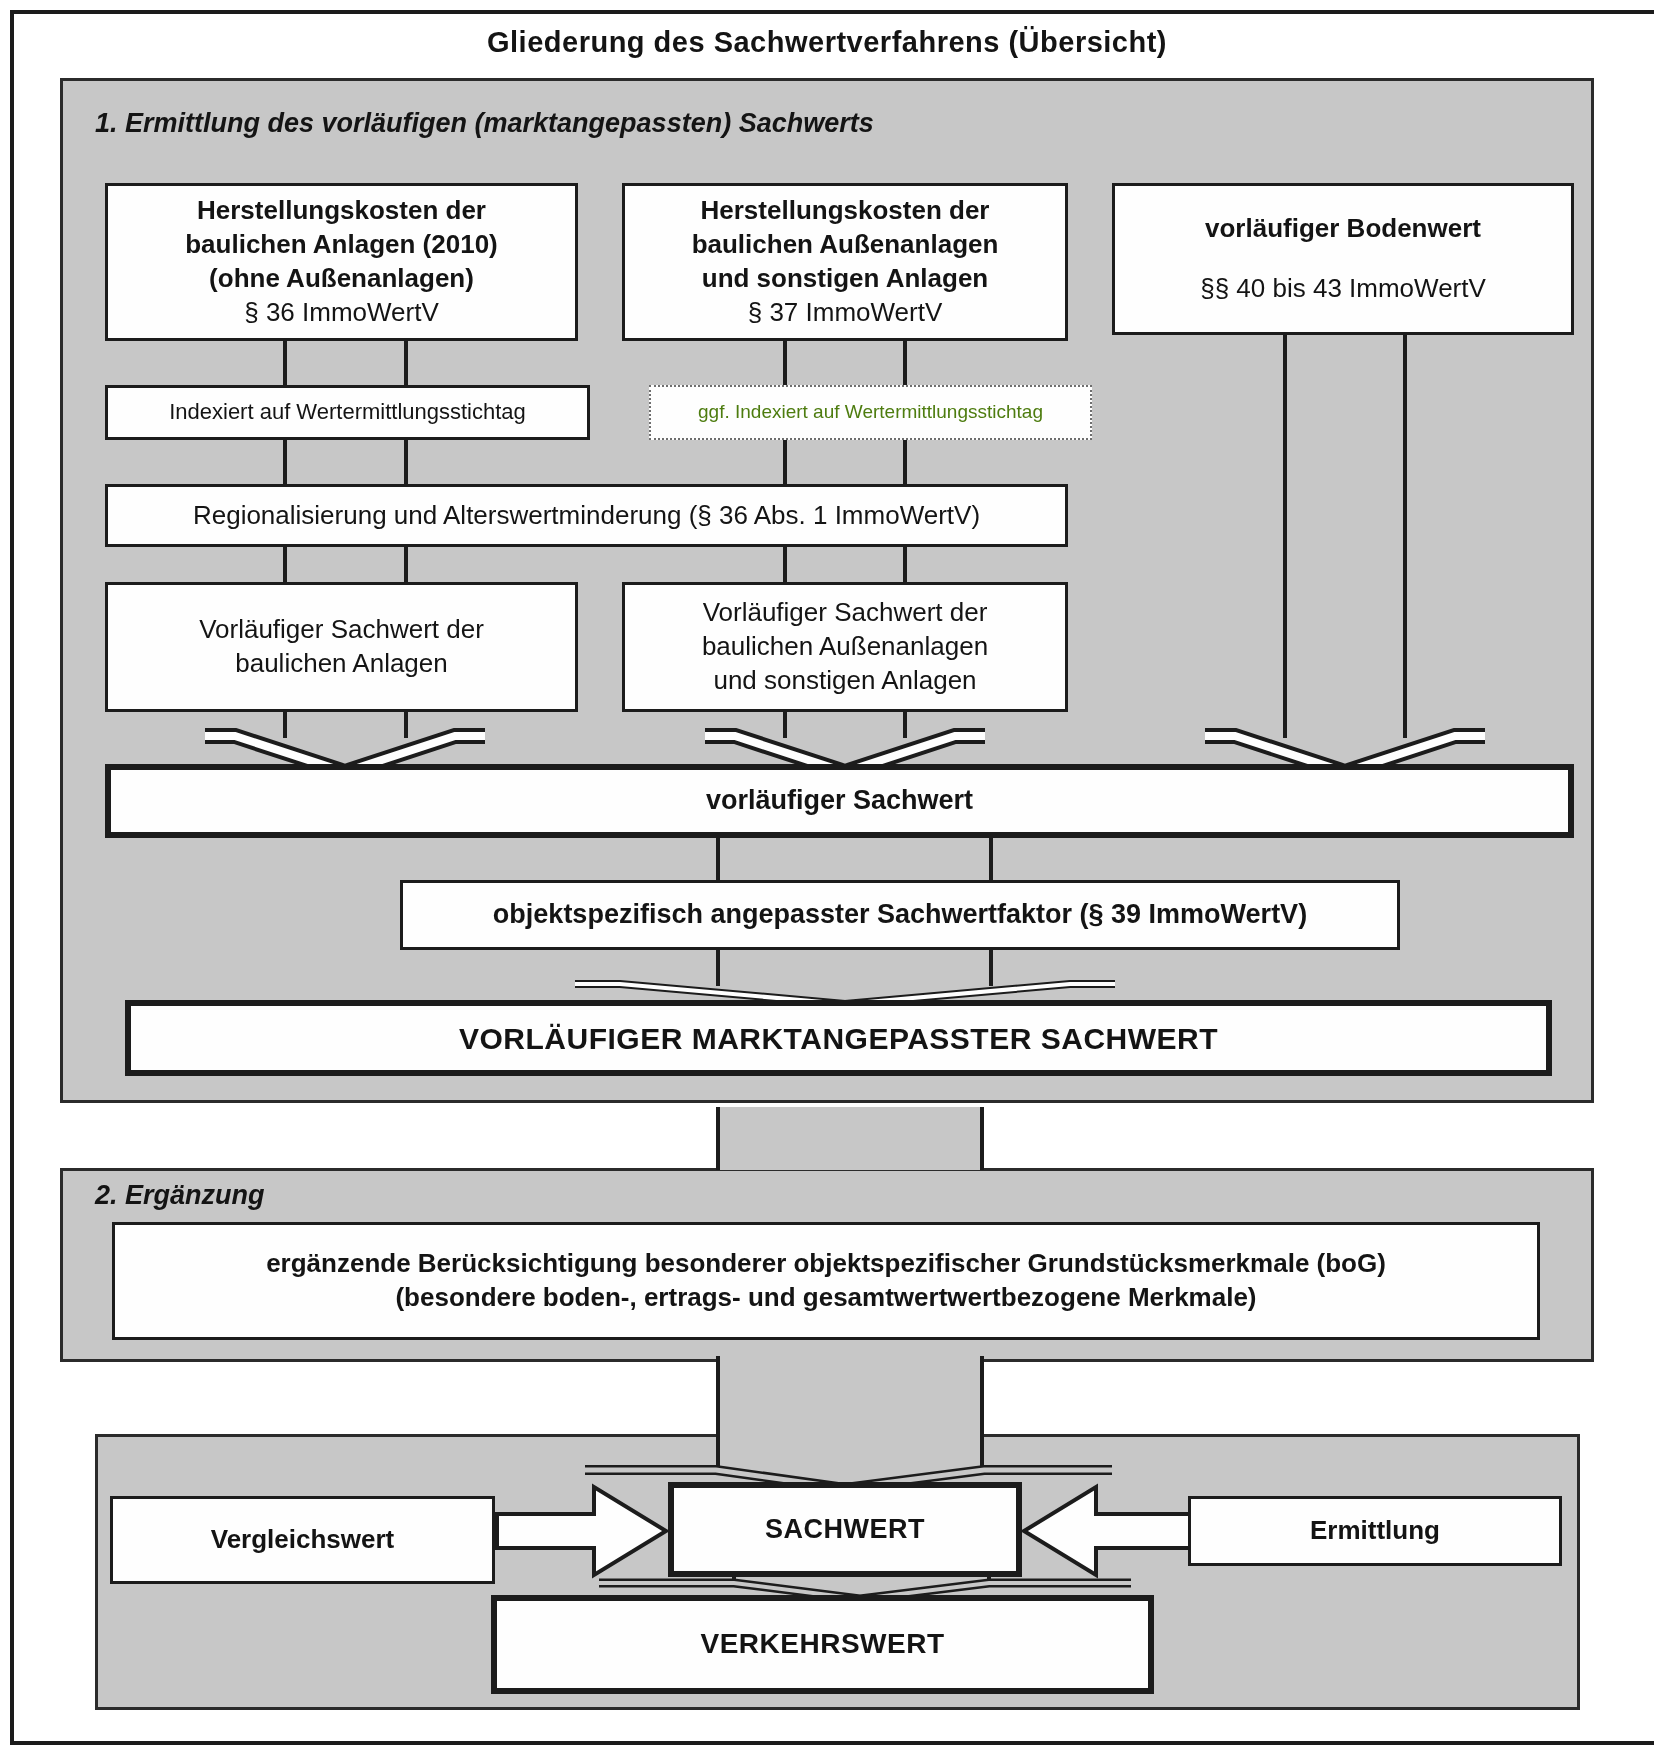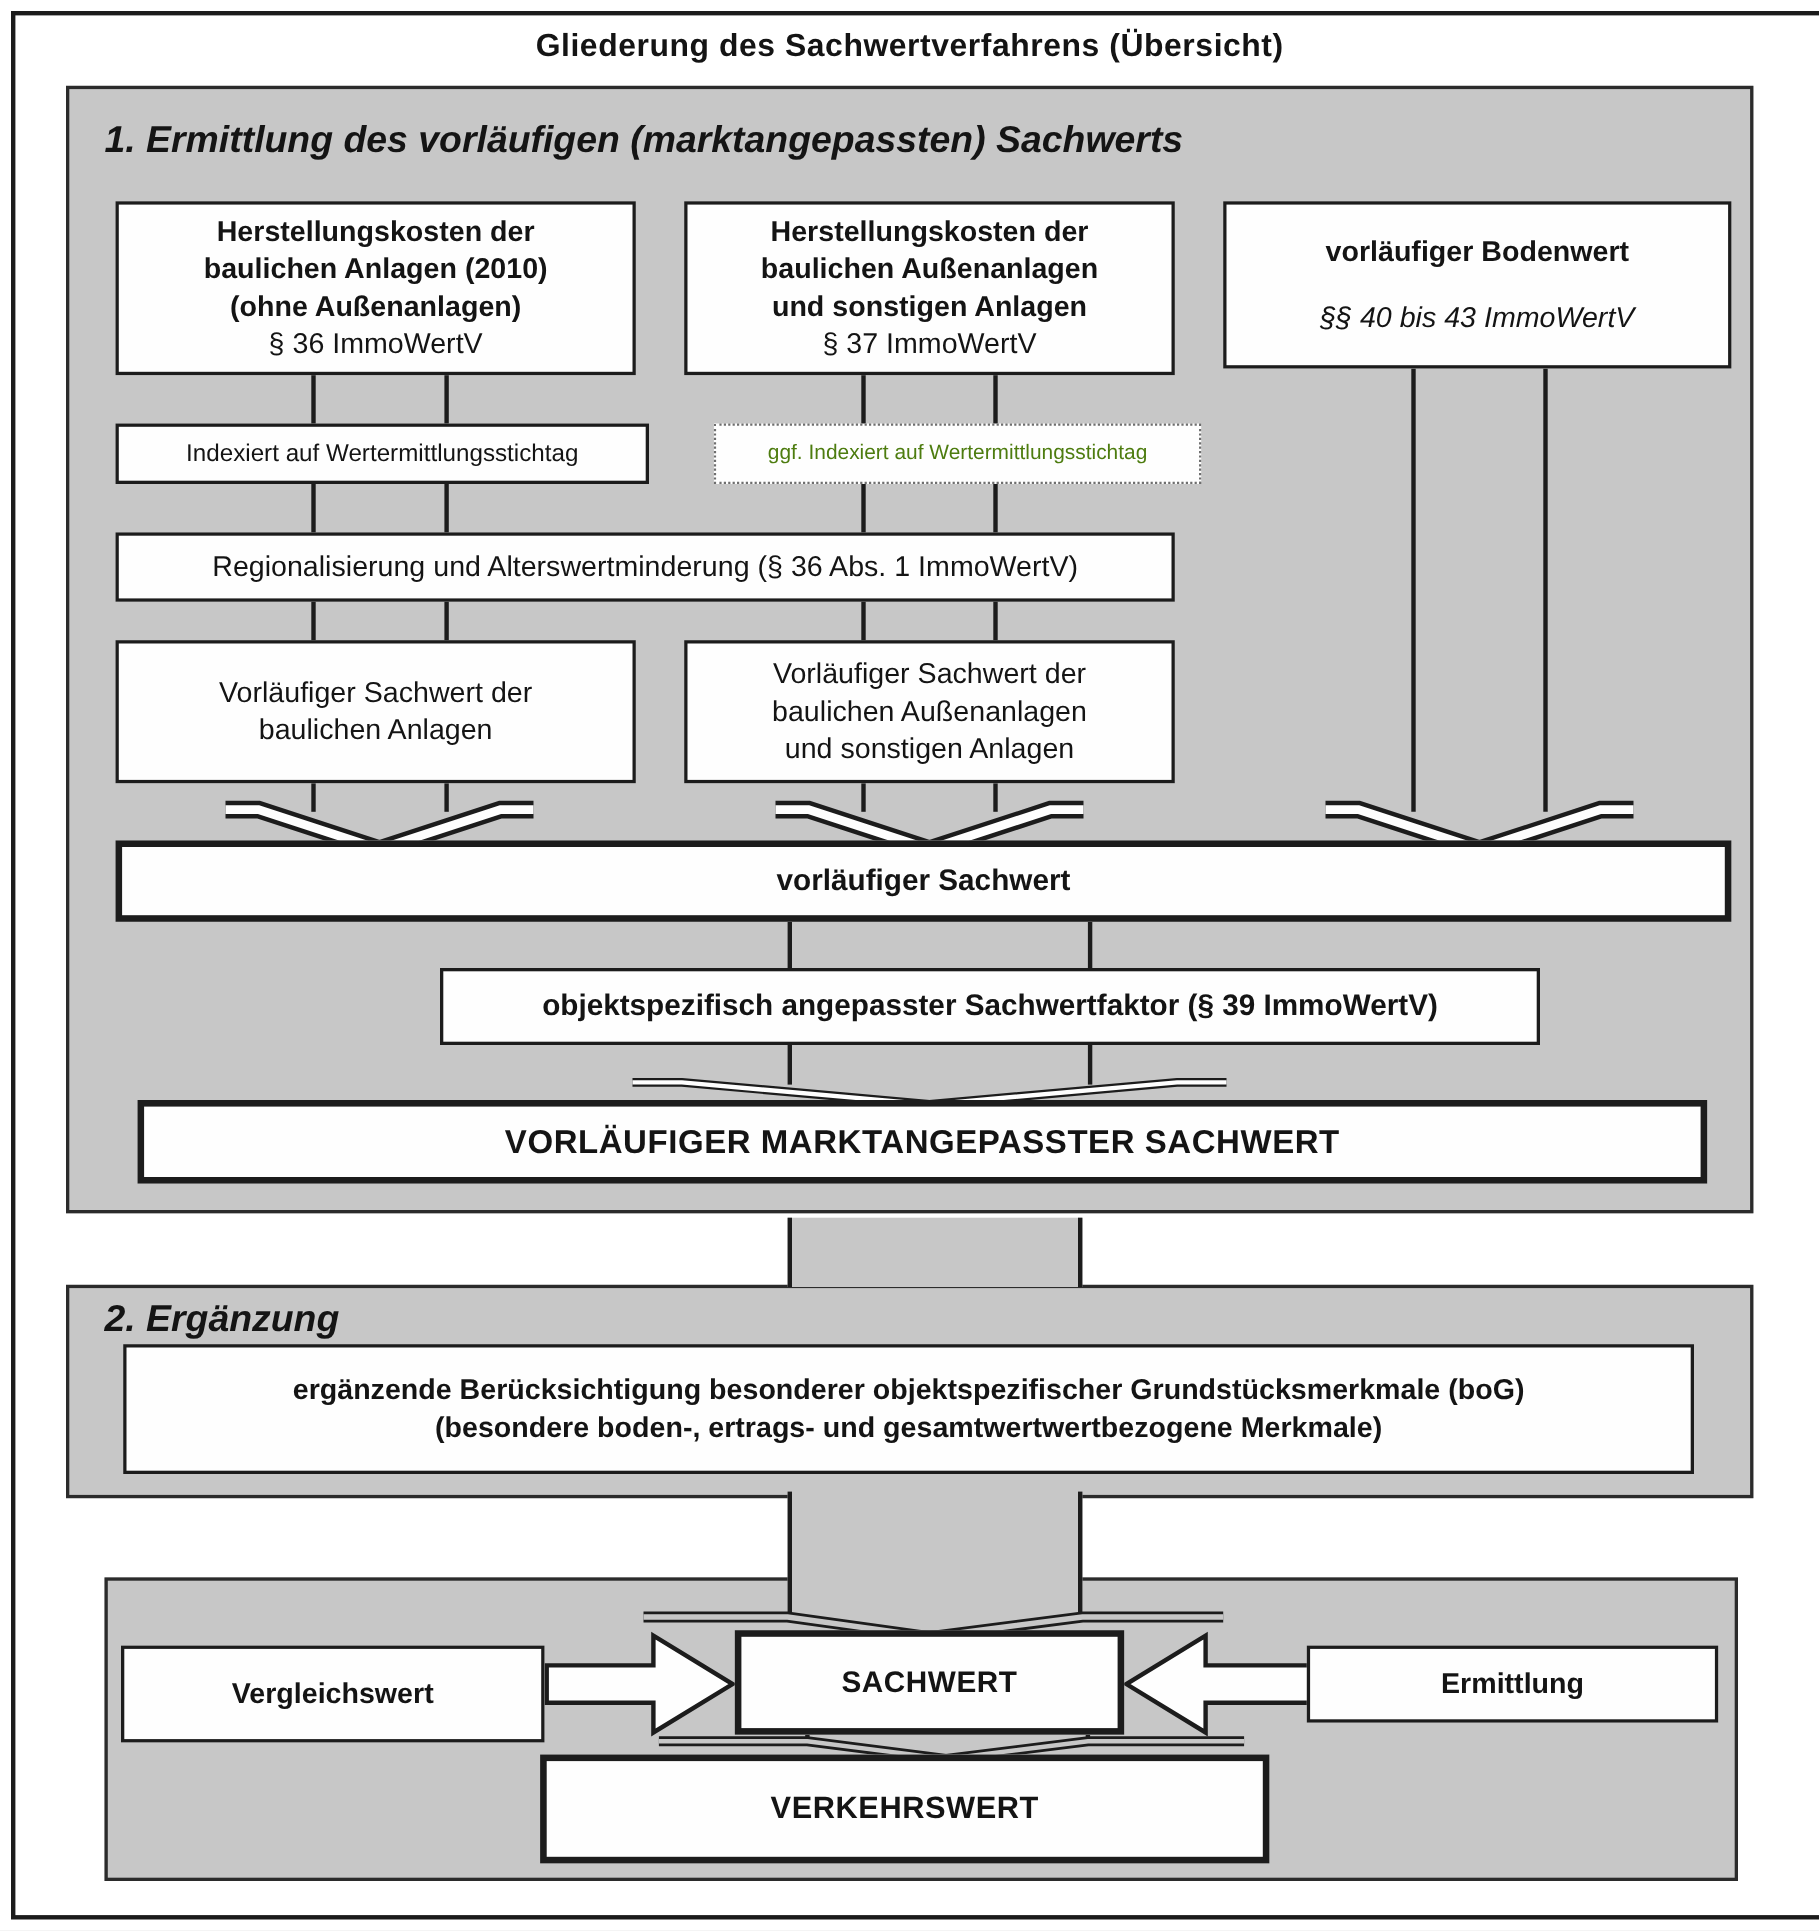--- a/index.html
+++ b/index.html
@@ -23,21 +23,21 @@
   }
   .section{
     position:absolute;
     background:#c7c7c7;
     border:3px solid #2b2b2b;
     box-sizing:border-box;
     z-index:0;
   }
   .sec-heading{
     position:absolute;
-    font-size:34px;font-weight:bold;font-style:italic;
+    font-size:27px;font-weight:bold;font-style:italic;
     z-index:2;
   }
   svg.wires{position:absolute;left:0;top:0;z-index:1;}
   .box{
     position:absolute;
     background:#fefefe;
     border:3px solid #1c1c1c;
     box-sizing:border-box;
     display:flex;flex-direction:column;
     align-items:center;justify-content:center;
@@ -46,21 +46,21 @@
     z-index:2;
   }
   .box .bold{font-weight:bold;}
   .box.thick{border-width:6px;}
   .box.dotted{
     border:2px dotted #6e6e6e;
     color:#4d7c0f;font-size:19px;margin-left:24px;
   }
   .box.small-text{font-size:22px;}
   .box.bold-all{font-weight:bold;}
-  .gap-top{margin-top:26px;font-style:italic;}
+  .gap-top{margin-top:26px;}
   .caps{letter-spacing:0.5px;}
 </style>
 </head>
 <body>
 
 <div class="page">
 
   <div class="outer-frame"></div>
 
   <div class="page-title">Gliederung des Sachwertverfahrens (Übersicht)</div>

